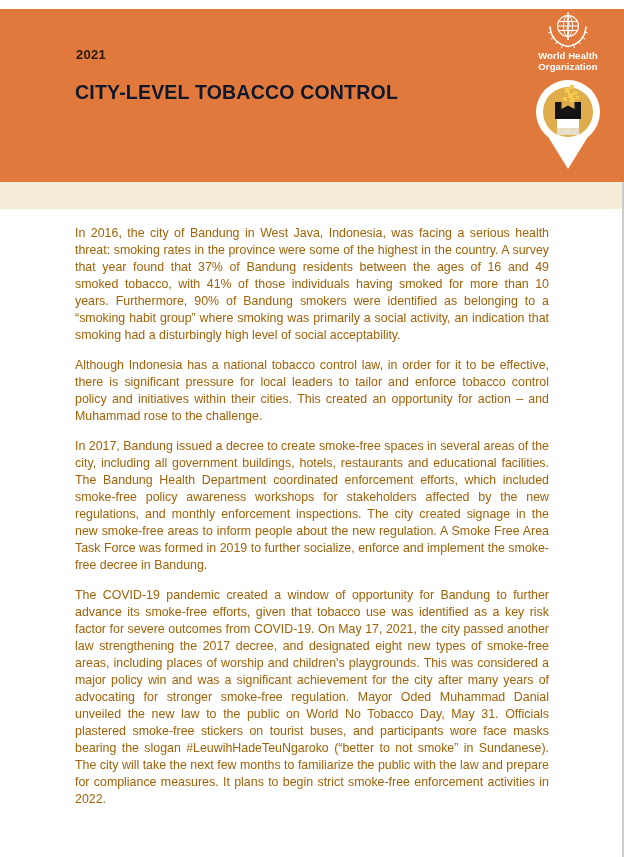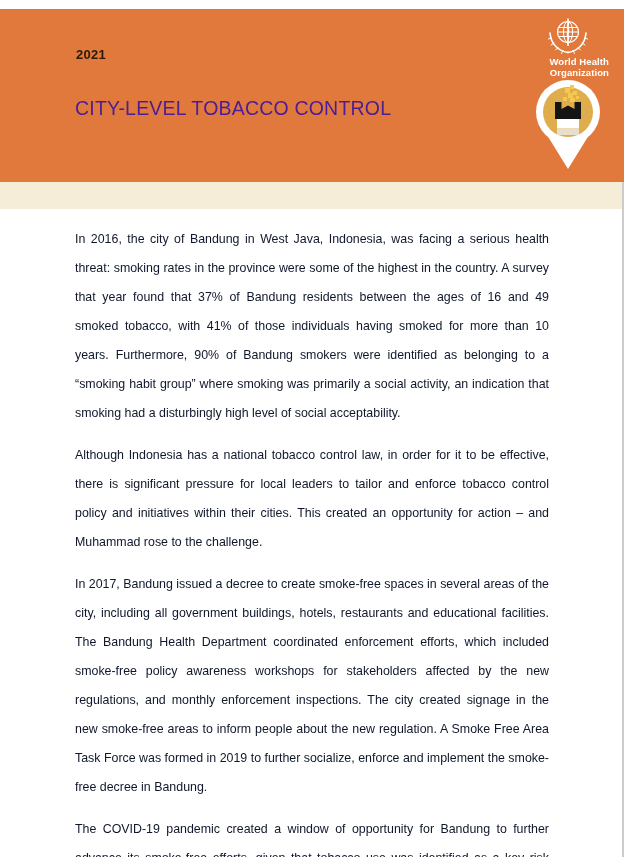--- a/index.html
+++ b/index.html
@@ -23,49 +23,49 @@
   }
   .cream-band {
     position:absolute; top:173px; left:0; width:100%; height:27px;
     background:#F6EDD8; z-index:0;
   }
   .year {
     position:absolute; left:76px; top:38px;
     font-size:13px; font-weight:bold; color:#2A190C; letter-spacing:0.3px;
   }
   .title {
-    position:absolute; left:75px; top:88px;
-    font-size:19.5px; font-weight:normal; color:#4c1d95; letter-spacing:0.2px;
+    position:absolute; left:75px; top:72px;
+    font-size:19.5px; font-weight:bold; color:#0f172a; letter-spacing:0.2px;
     white-space:nowrap;
   }
   .subtitle {
     position:absolute; left:75px; top:110px;
     font-size:19.5px; font-weight:bold; color:#22150A; letter-spacing:0.2px;
     white-space:nowrap;
   }
   
   .who-logo {
-    position:absolute; left:527px; top:8px; width:82px;
-    text-align:right; color:#ffffff; z-index:3;
+    position:absolute; left:527px; top:2px; width:82px;
+    text-align:center; color:#ffffff; z-index:3;
   }
   .who-logo svg { display:block; margin:0 auto; }
   .who-text {
     font-size:9.5px; font-weight:bold; line-height:10.5px; color:#ffffff;
     margin-top:2px; letter-spacing:0.1px;
   }
   
   .pin-wrap {
     position:absolute; left:534px; top:70px; width:68px; height:92px; z-index:3;
   }
   
   .content {
     position:absolute; left:75px; top:216px; width:474px; z-index:1;
   }
   .content p {
-    font-size:12.4px; line-height:29px; color:#0f172a;
+    font-size:12.4px; line-height:17px; color:#a16207;
     text-align:justify; margin:0 0 13px 0;
   }
 </style>
 </head>
 <body>
 
 <div class="page">
 
   <div class="page-right-edge"></div>
 

